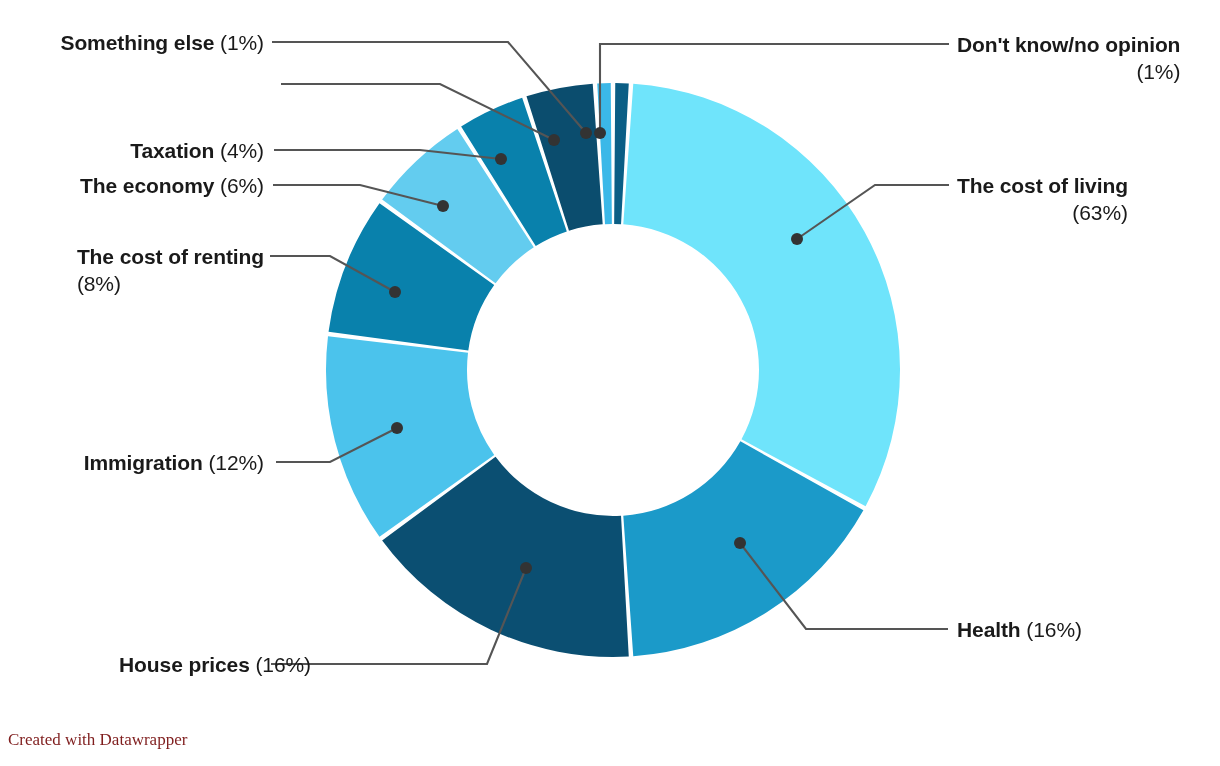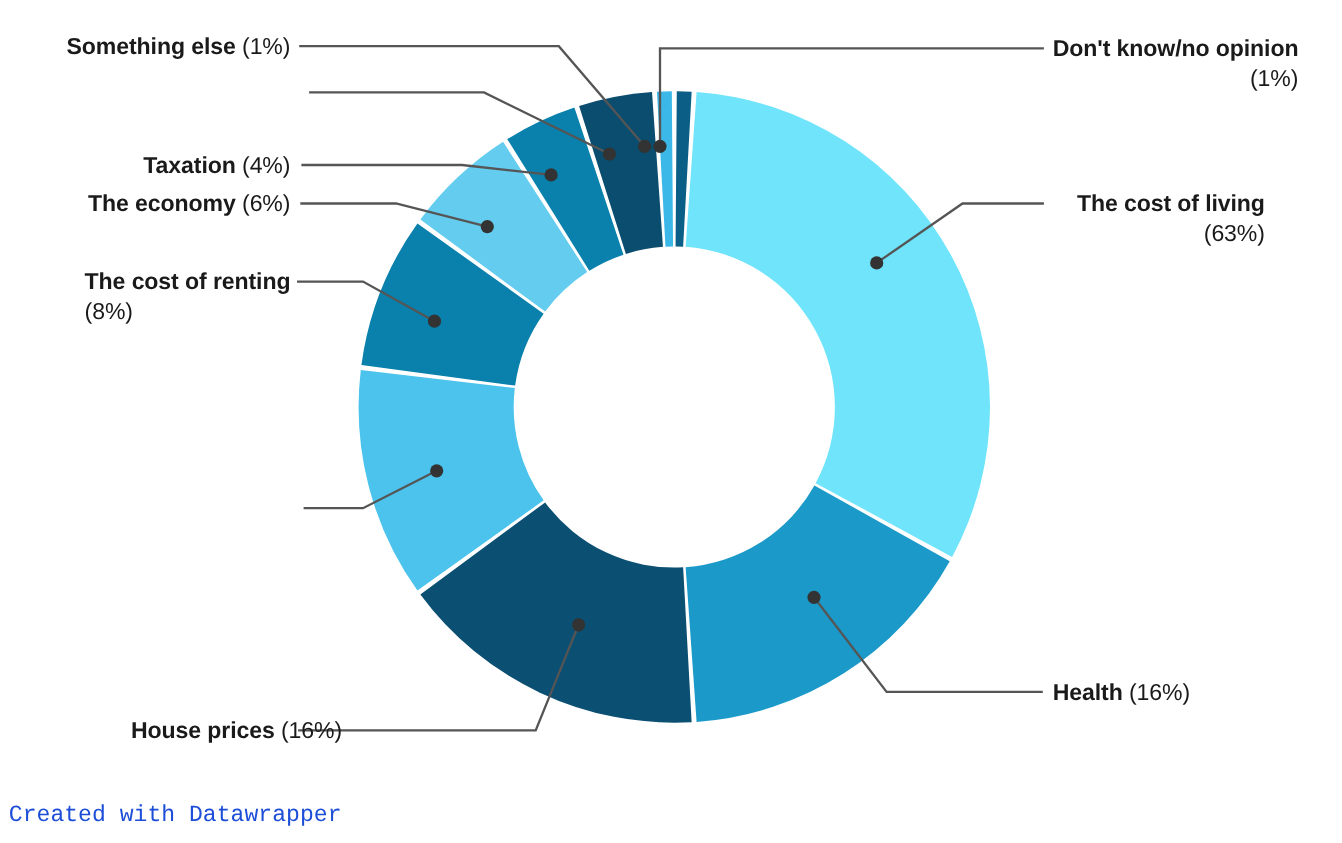--- a/index.html
+++ b/index.html
@@ -41,23 +41,23 @@
   }
   .label-text .lbl-val {
     font-weight: normal;
   }
   .label-right { text-align: right; }
   .label-left  { }
   .footer-credit {
     position: absolute;
     left: 8px;
     top: 730px;
-    font-size: 21px;
-    color: #1d4ed8;
-    font-family: Liberation Mono, monospace;
+    font-size: 17px;
+    color: #7f1d1d;
+    font-family: Liberation Serif, serif;
   }
 </style>
 </head>
 <body>
 
 <div id="chart-root">
 
   <svg class="chart-svg" viewBox="0 0 1220 766">
     <g id="slices-group">
         <path d="M 615.2540695550601 83.00885175594539 A 287 287 0 0 1 628.7707016348719 83.4336290316956 L 621.0227262672171 224.22059177222147 A 146 146 0 0 0 614.1466695297519 224.0045029838607 Z" fill="#0b5e85"></path>
@@ -121,32 +121,36 @@
   <div class="label-text label-left" style="right:956px; top:172px;">
     <span class="lbl-name">The economy</span>
     <span class="lbl-val">(6%)</span>
   </div>
 
   <div class="label-text label-left" style="right:956px; top:243px;">
     <div style="font-weight:bold;">The cost of renting</div>
     <div class="lbl-val">(8%)</div>
   </div>
 
+  <div class="label-text label-left" style="right:956px; top:449px;">
+    <span class="lbl-name">Immigration</span>
+    <span class="lbl-val">(12%)</span>
+  </div>
 
   <div class="label-text label-left" style="right:909px; top:651px;">
     <span class="lbl-name">House prices</span>
     <span class="lbl-val">(16%)</span>
   </div>
 
   <div class="label-text label-right" style="left:957px; top:31px;">
     <div style="font-weight:bold;">Don't know/no opinion</div>
     <div class="lbl-val">(1%)</div>
   </div>
 
-  <div class="label-text label-right" style="left:957px; top:172px;margin-left:22px;">
+  <div class="label-text label-right" style="left:957px; top:172px;">
     <div style="font-weight:bold;">The cost of living</div>
     <div class="lbl-val">(63%)</div>
   </div>
 
   <div class="label-text label-right" style="left:957px; top:616px;">
     <span class="lbl-name">Health</span>
     <span class="lbl-val">(16%)</span>
   </div>
 
   <div class="footer-credit">Created with Datawrapper</div>

